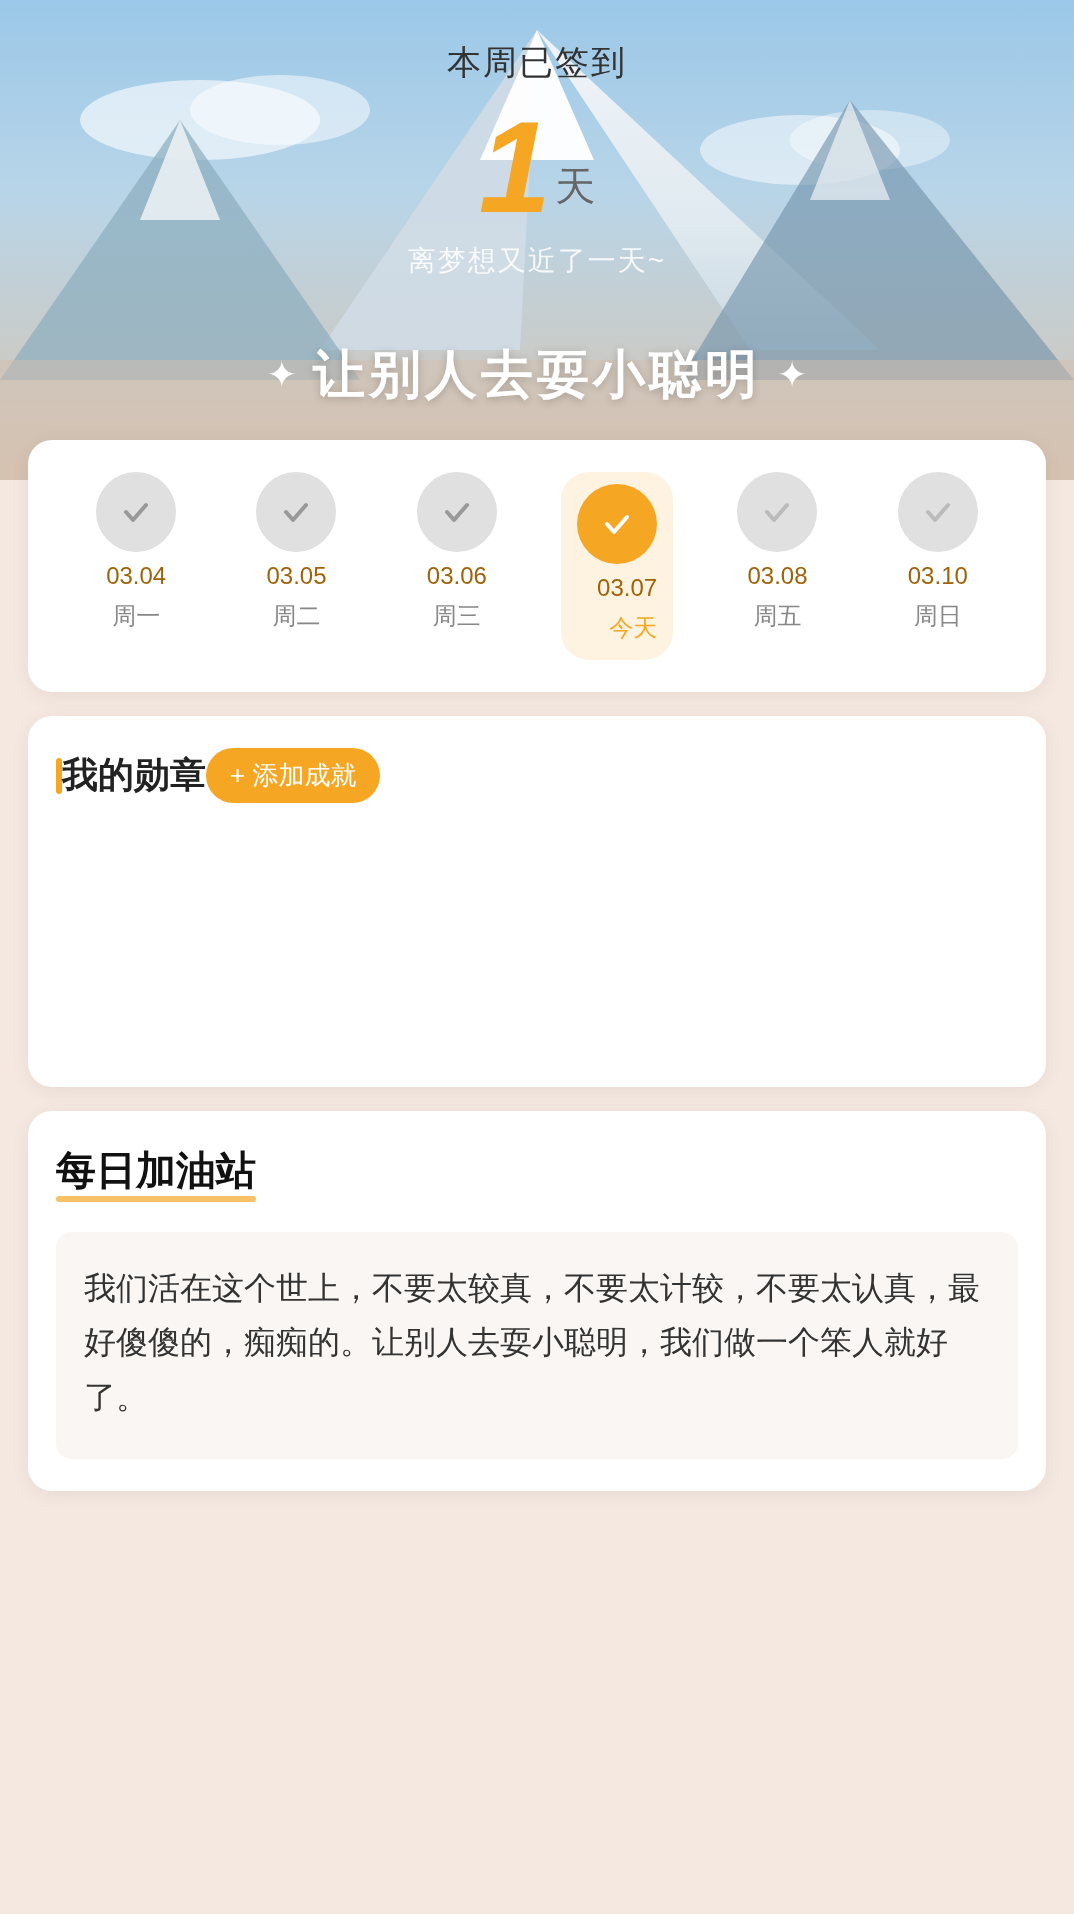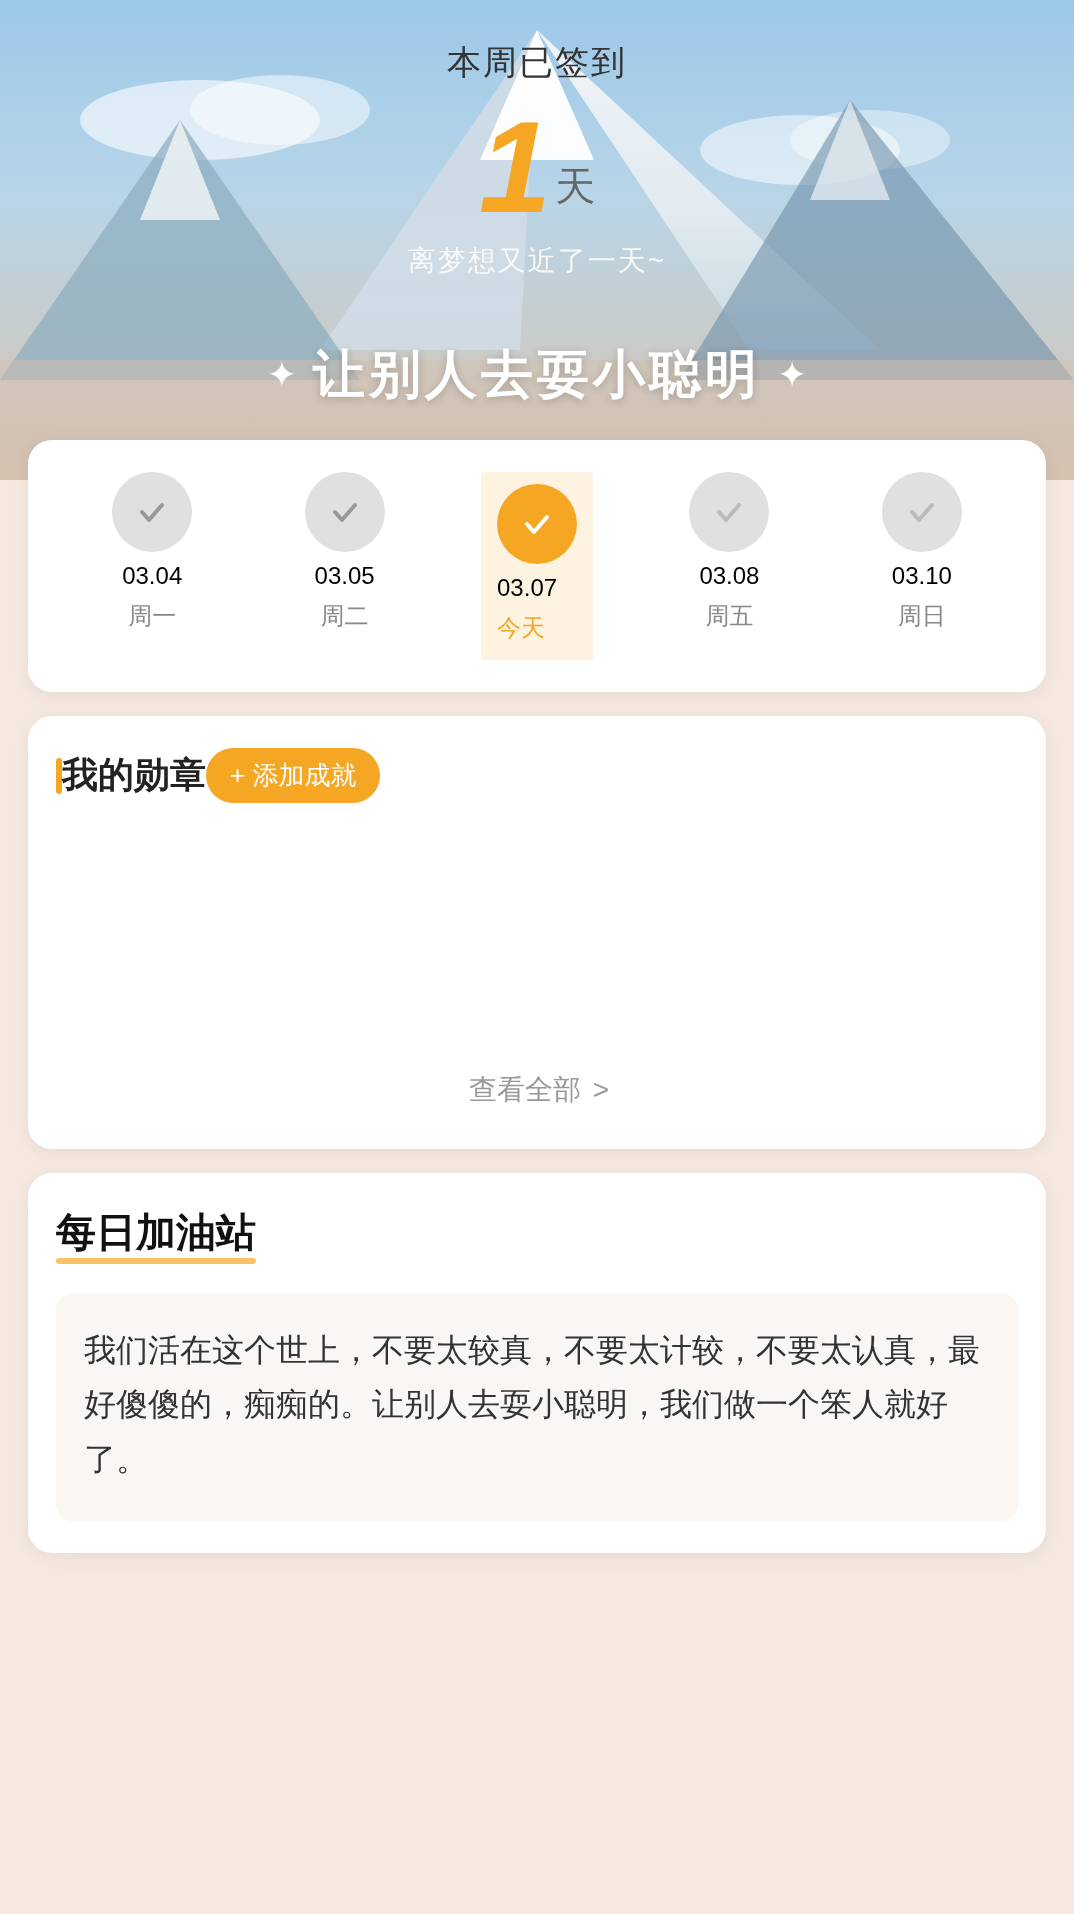--- a/index.html
+++ b/index.html
@@ -120,44 +120,44 @@
       display: flex;
       flex-direction: column;
       align-items: center;
       gap: 10px;
       flex: 1;
     }
 
     .today-wrapper {
       display: flex;
       flex-direction: column;
-      align-items: flex-start;
+      align-items: flex-end;
       background: #fef3e0;
-      border-radius: 4px;
+      border-radius: 28px;
       padding: 12px 16px 16px;
       gap: 10px;
     }
 
     .checkmark-icon {
       width: 80px;
       height: 80px;
       border-radius: 50%;
       display: flex;
       align-items: center;
       justify-content: center;
     }
 
     .checkmark-icon svg {
       width: 40px;
       height: 40px;
     }
 
     .day-date {
       font-size: 24px;
-      color: #000000;
+      color: #a16207;
       font-weight: 400;
     }
 
     .day-label {
       font-size: 24px;
       color: #888;
     }
 
     .day-label.today-label {
       color: #F5A623;
@@ -342,20 +342,29 @@
       <div class="day-item">
         <div class="checkmark-icon" style="background:#e0e0e0;">
           <svg viewBox="0 0 40 40" fill="none" xmlns="http://www.w3.org/2000/svg">
             <polyline points="10,20 17,28 30,13" stroke="#999" stroke-width="4" stroke-linecap="round" stroke-linejoin="round"></polyline>
           </svg>
         </div>
         <span class="day-date">03.05</span>
         <span class="day-label">周二</span>
       </div>
 
+      <div class="day-item">
+        <div class="checkmark-icon" style="background:#e0e0e0;">
+          <svg viewBox="0 0 40 40" fill="none" xmlns="http://www.w3.org/2000/svg">
+            <polyline points="10,20 17,28 30,13" stroke="#999" stroke-width="4" stroke-linecap="round" stroke-linejoin="round"></polyline>
+          </svg>
+        </div>
+        <span class="day-date">03.06</span>
+        <span class="day-label">周三</span>
+      </div>
 
       <div class="day-item">
         <div class="today-wrapper">
           <div class="checkmark-icon" style="background:#F5A623;">
             <svg viewBox="0 0 40 40" fill="none" xmlns="http://www.w3.org/2000/svg">
               <polyline points="10,20 17,28 30,13" stroke="white" stroke-width="4" stroke-linecap="round" stroke-linejoin="round"></polyline>
             </svg>
           </div>
           <span class="day-date">03.07</span>
           <span class="day-label today-label">今天</span>
@@ -386,24 +395,20 @@
     </div>
   </div>
 
   <div class="card">
     <div class="section-header">
       <div class="section-accent"></div>
       <span class="section-title">我的勋章</span>
       <button class="add-achievement-btn">+ 添加成就</button>
     </div>
     <div class="badge-empty-area"></div>
-    <div class="view-all-btn">
-      <span>查看全部</span>
-      <span>&gt;</span>
-    </div>
   </div>
 
   <div class="daily-section">
     <div class="daily-title">每日加油站</div>
     <div class="quote-box">
       <p class="quote-text">我们活在这个世上，不要太较真，不要太计较，不要太认真，最好傻傻的，痴痴的。让别人去耍小聪明，我们做一个笨人就好了。</p>
     </div>
   </div>
 
 </div>

